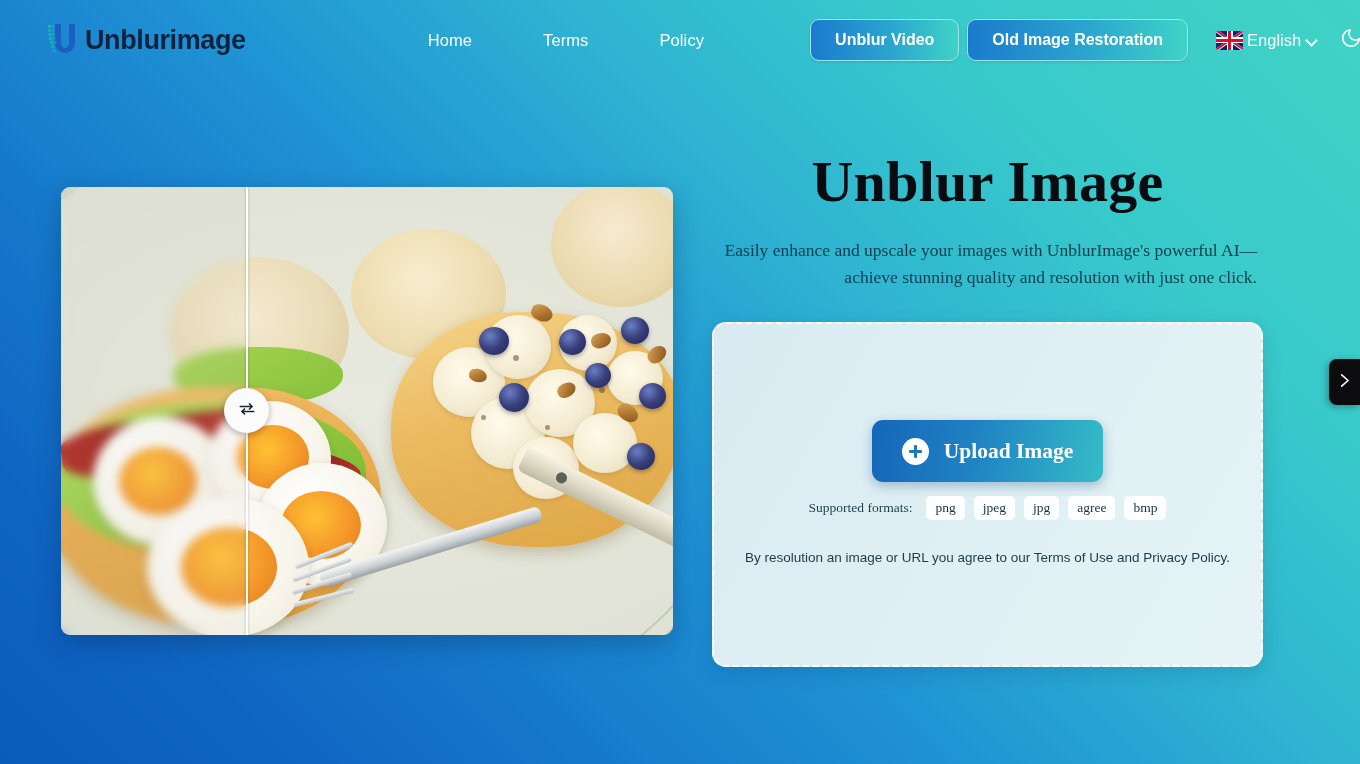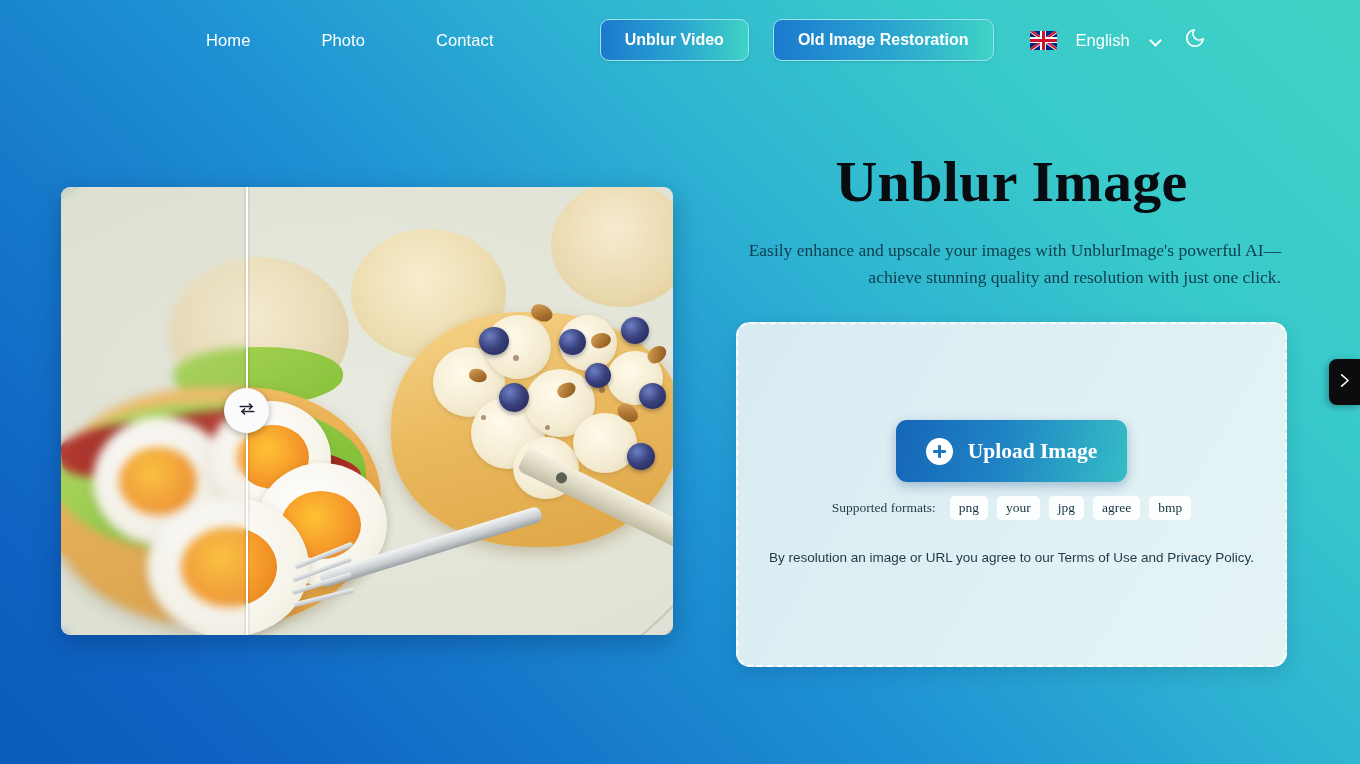--- a/index.html
+++ b/index.html
@@ -28,33 +28,33 @@
     font-size:27px; font-weight:bold; color:#0d2340;
     letter-spacing:-0.4px; font-family:"Liberation Sans", sans-serif;
   }
 
   .nav { display:flex; align-items:center; gap:71px; margin-left:182px; }
   .nav a {
     color:#ffffff; font-size:16.5px; text-decoration:none;
     font-weight:500; letter-spacing:0.1px;
   }
 
-  .cta-group { display:flex; align-items:center; gap:24px; margin-left:106px; }
+  .cta-group { display:flex; align-items:center; gap:8px; margin-left:106px; }
   .cta-btn {
     height:42px; padding:0 24px; border-radius:9px;
     background:linear-gradient(90deg,#1b7ace 0%, #2ba6cf 55%, #3fd3c6 100%);
     border:1px solid #9be6ee;
     color:#ffffff; font-size:16px; font-weight:bold;
     display:flex; align-items:center; justify-content:center;
     cursor:pointer; white-space:nowrap;
     box-shadow:0 1px 3px rgba(0,0,0,.12);
   }
 
   .lang {
-    display:flex; align-items:center; gap:19px; margin-left:36px; cursor:pointer;justify-content:space-between;
+    display:flex; align-items:center; gap:4px; margin-left:28px; cursor:pointer;justify-content:space-between;
   }
   .flag {
     width:27px; height:19px; border-radius:2px; position:relative; overflow:hidden;
     background:#00247d; flex:none;
   }
   .flag .d1, .flag .d2 { position:absolute; left:-6px; top:8px; width:40px; height:3px; background:#fff; }
   .flag .d1 { transform:rotate(35deg); } .flag .d2 { transform:rotate(-35deg); }
   .flag .d3, .flag .d4 { position:absolute; left:-6px; top:8.6px; width:40px; height:1.8px; background:#cf142b; }
   .flag .d3 { transform:rotate(35deg); } .flag .d4 { transform:rotate(-35deg); }
   .flag .hb { position:absolute; left:0; top:6.5px; width:27px; height:6px; background:#fff; }
@@ -199,21 +199,21 @@
     background:#ffffff; box-shadow:0 0 3px rgba(0,0,0,.25);
   }
   .handle {
     position:absolute; left:163px; top:201px; width:45px; height:45px;
     border-radius:50%; background:#fbfbfb;
     display:flex; align-items:center; justify-content:center;
     box-shadow:0 2px 7px rgba(0,0,0,.3); cursor:grab;
   }
 
   
-  .right { position:absolute; left:736px; top:150px; width:551px; }
+  .right { position:absolute; left:712px; top:150px; width:551px; }
   .title {
     font-family:"Liberation Serif", serif; font-weight:bold;
     font-size:58px; color:#080c10; text-align:center; letter-spacing:0.3px;
     line-height:1.12;
   }
   .subtitle {
     font-family:"Liberation Serif", serif; font-size:17.5px; color:#10404f;
     text-align:right; line-height:1.55; margin-top:22px; padding:0 6px;
   }
   .dropzone {
@@ -266,25 +266,47 @@
     background:#0c0c0e; border-radius:8px 0 0 8px;
     display:flex; align-items:center; justify-content:center; cursor:pointer;
     box-shadow:-2px 2px 7px rgba(0,0,0,.3);
   }
 </style>
 </head>
 <body>
 
 <div class="header">
 
+  <div class="logo-wrap">
+    <span class="logo-mark">
+      <svg width="30" height="36" viewBox="0 0 30 36">
+        <path d="M9 2 L9 20 C9 27 14 31 19 31 C24 31 29 27 29 20 L29 2 L23 2 L23 20 C23 24 21.5 26 19 26 C16.5 26 15 24 15 20 L15 2 Z" fill="#1b5fc0"></path>
+        <g fill="#15b8a6">
+          <rect x="2" y="3" width="3" height="3"></rect>
+            <rect x="5.5" y="3" width="3" height="3" opacity=".5"></rect>
+          <rect x="2" y="7" width="3" height="3" opacity=".8"></rect>
+            <rect x="5.5" y="7" width="3" height="3" opacity=".4"></rect>
+          <rect x="2.5" y="11" width="3" height="3"></rect>
+            <rect x="6" y="11" width="3" height="3" opacity=".55"></rect>
+          <rect x="3" y="15" width="3" height="3" opacity=".85"></rect>
+            <rect x="6.5" y="15" width="3" height="3" opacity=".45"></rect>
+          <rect x="4" y="19" width="3" height="3" opacity=".9"></rect>
+            <rect x="7.5" y="19" width="3" height="3" opacity=".5"></rect>
+          <rect x="5" y="23" width="3.2" height="3.2" opacity=".75"></rect>
+          <rect x="6.5" y="27" width="3.2" height="3.2" opacity=".6"></rect>
+        </g>
+      </svg>
+    </span>
+    <span class="logo-text">Unblurimage</span>
+  </div>
 
   <nav class="nav">
     <a href="#">Home</a>
-    <a href="#">Photo</a>
-    <a href="#">Contact</a>
+    <a href="#">Terms</a>
+    <a href="#">Policy</a>
   </nav>
 
   <div class="cta-group">
     <div class="cta-btn">Unblur Video</div>
     <div class="cta-btn">Old Image Restoration</div>
   </div>
 
   <div class="lang">
     <span class="flag">
       <i class="d1"></i>
@@ -395,21 +417,21 @@
   <div class="dropzone">
     <div class="upload-btn">
       <span class="plus-ic"></span>
       <span class="upload-label">Upload Image</span>
     </div>
 
 
     <div class="formats">
       <span class="formats-label">Supported formats:</span>
       <span class="chip">png</span>
-      <span class="chip">your</span>
+      <span class="chip">jpeg</span>
       <span class="chip">jpg</span>
       <span class="chip">agree</span>
       <span class="chip">bmp</span>
     </div>
 
     <div class="terms">By resolution an image or URL you agree to our Terms of Use and Privacy Policy.</div>
   </div>
 </div>
 
 <div class="side-tab">

